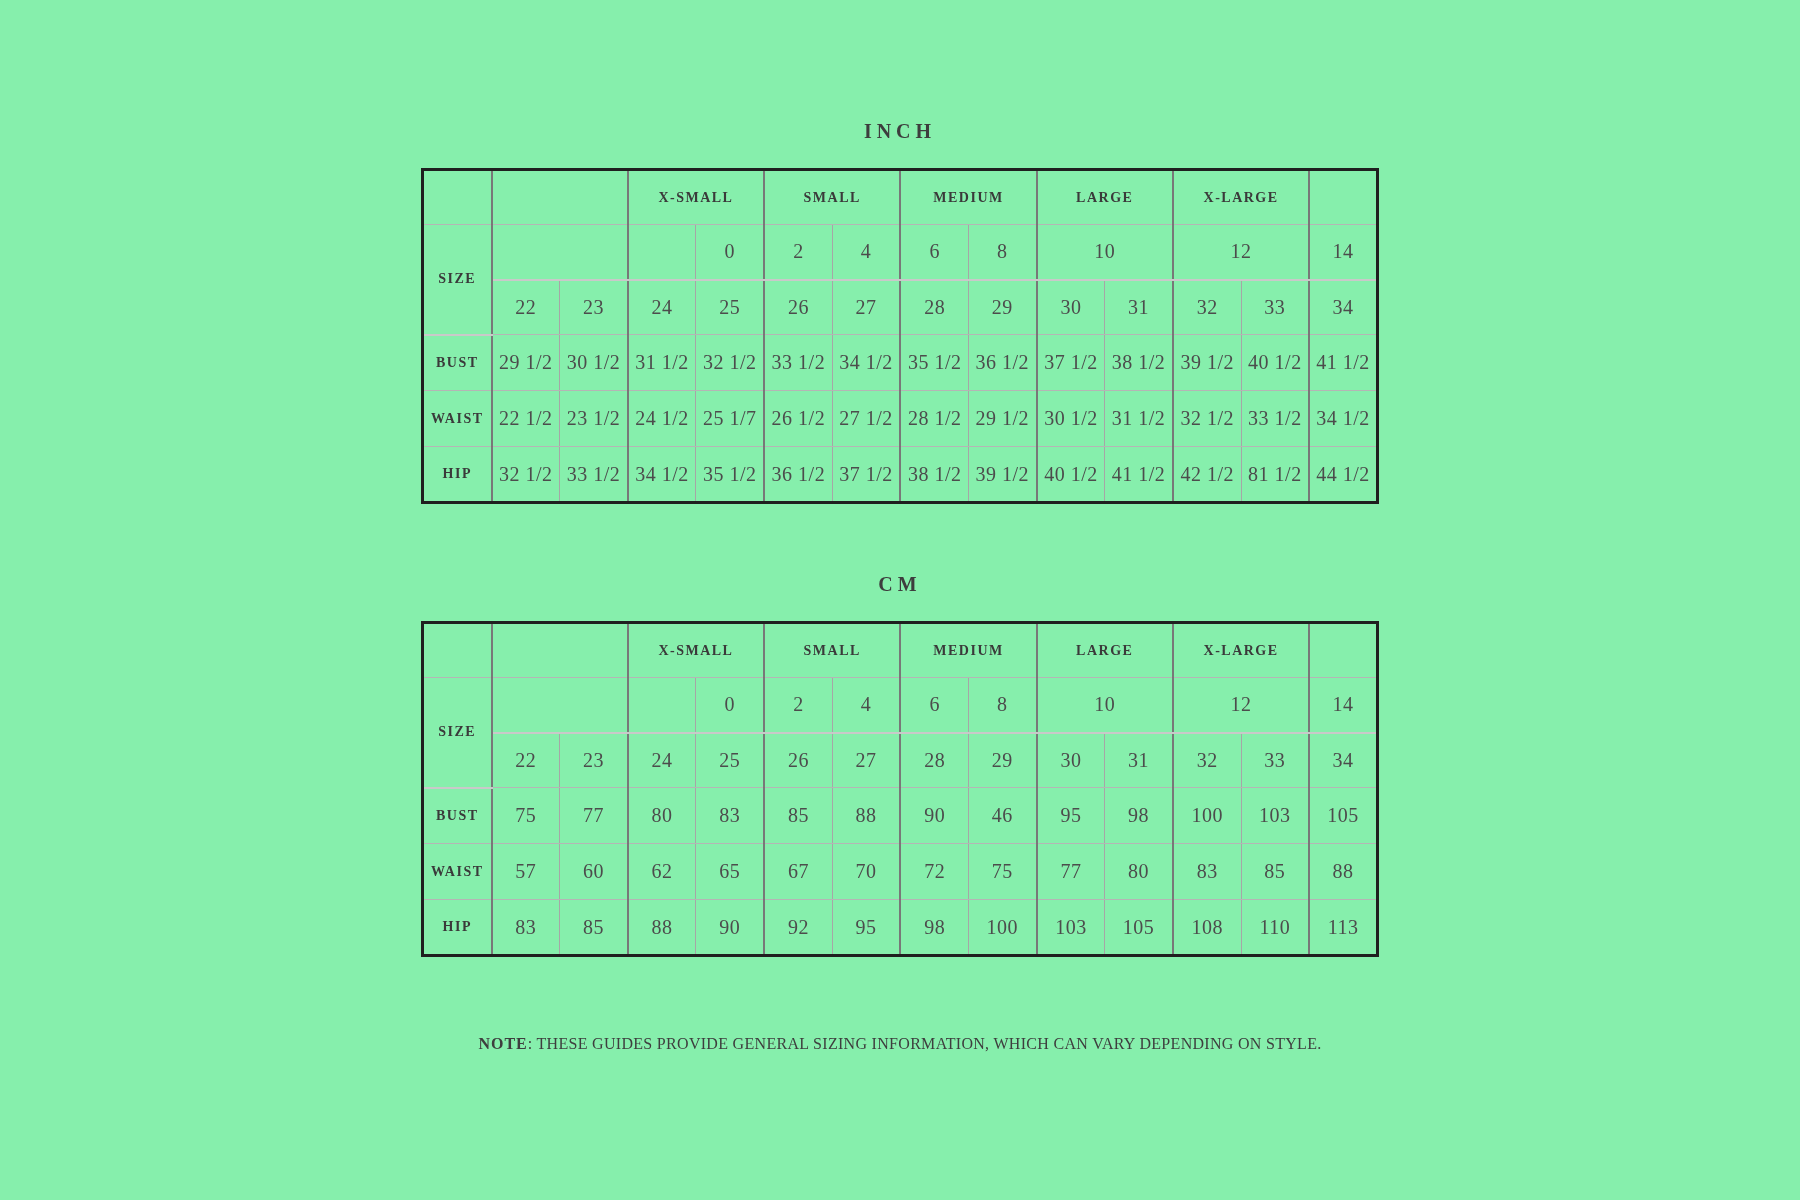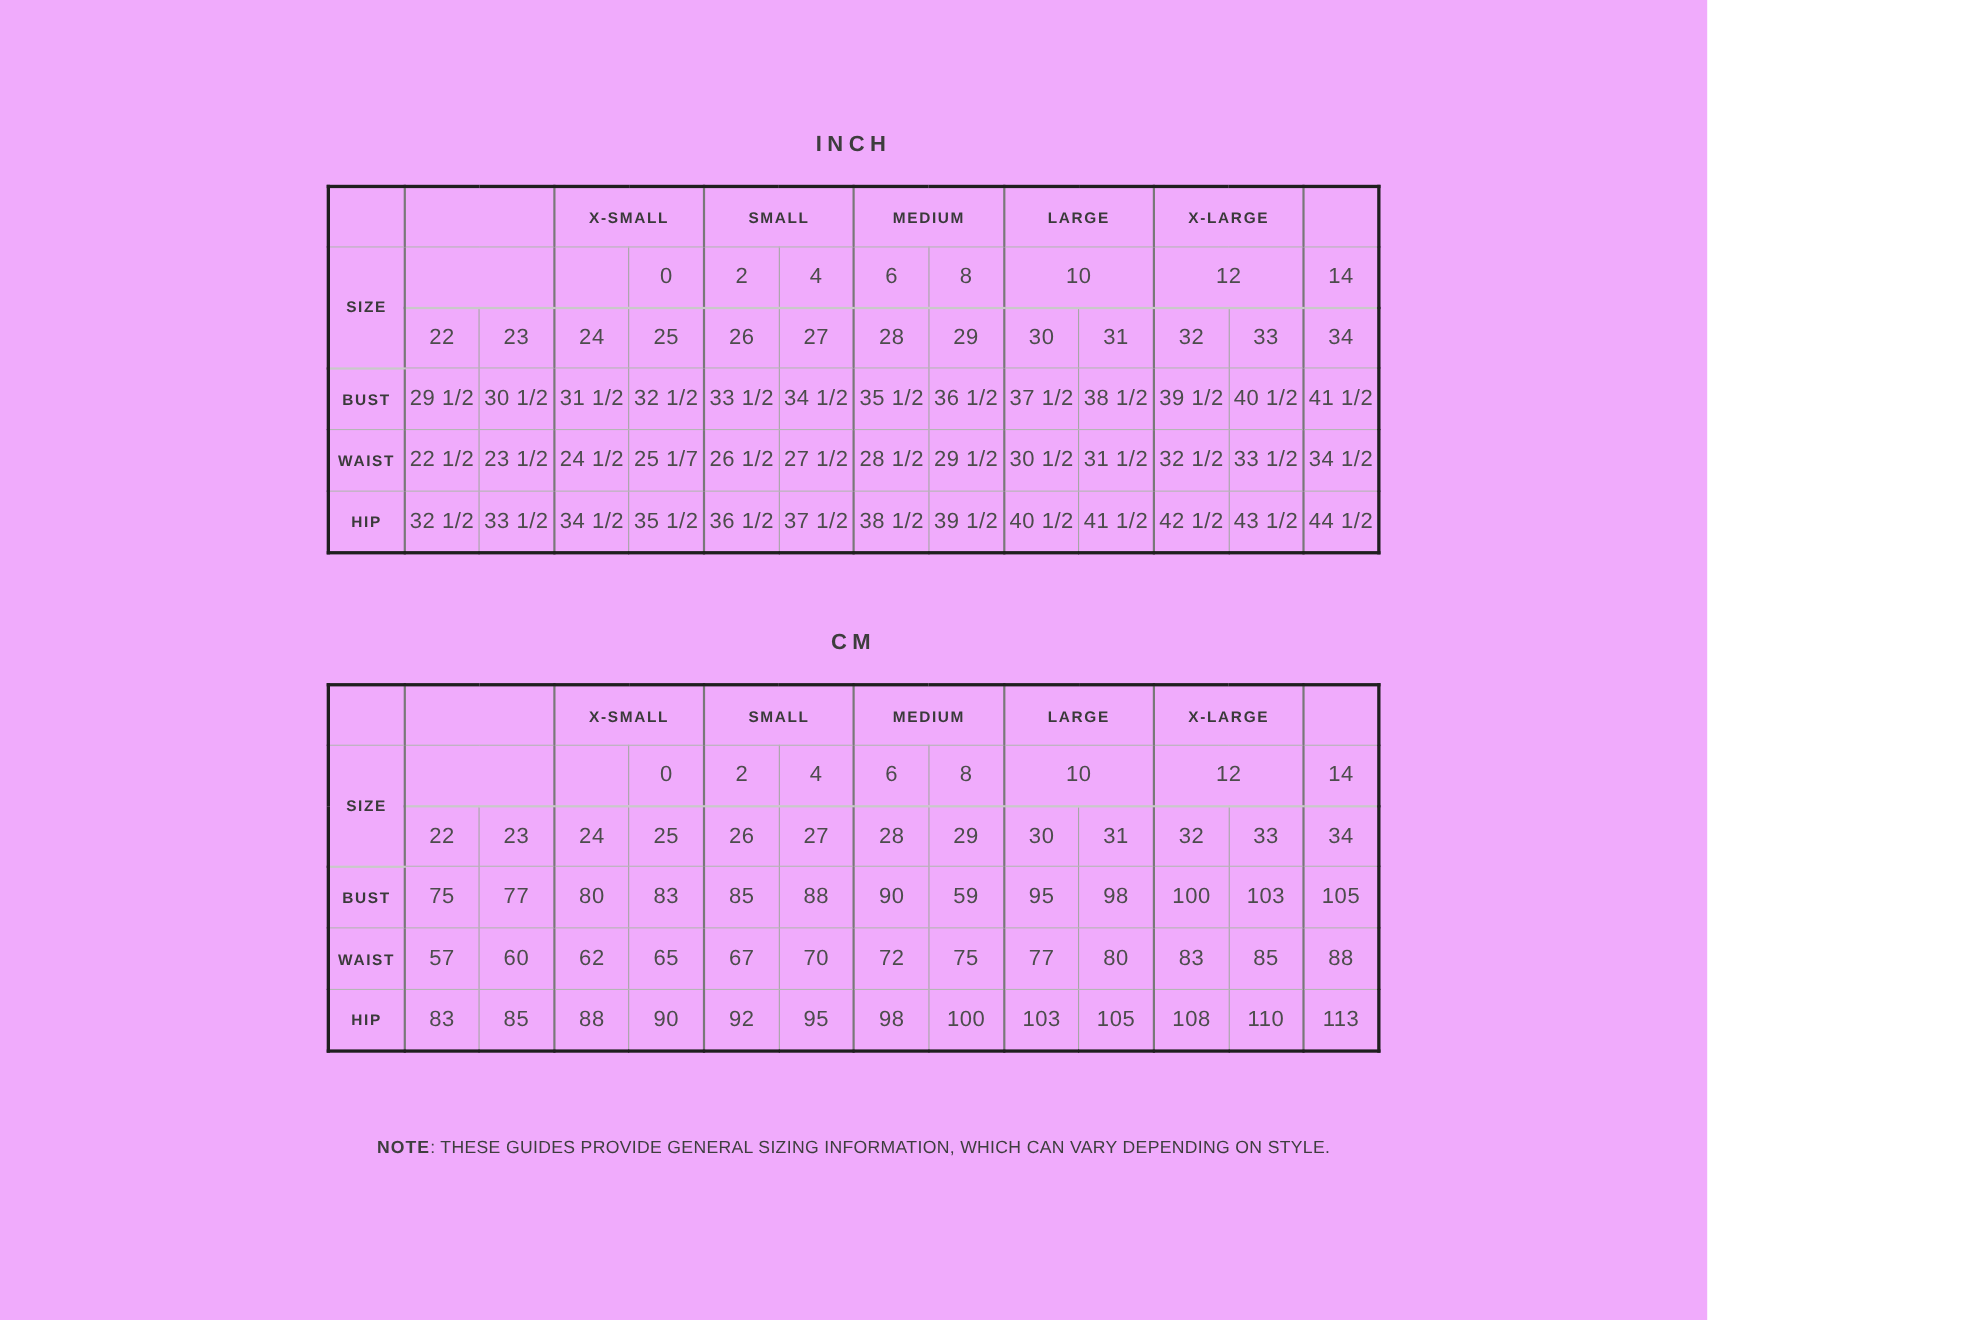--- a/index.html
+++ b/index.html
@@ -1,23 +1,23 @@
 <!DOCTYPE html>
 <html><head>
 <meta charset="utf-8">
 <style>
   * { margin: 0; padding: 0; box-sizing: border-box; }
   html, body { background: #ffffff; }
   .page {
     position: relative;
-    width: 1552px;
+    width: 1800px;
     height: 1200px;
-    background: #f0abfc;
+    background: #86efac;
     overflow: hidden;
-    font-family: Liberation Sans, sans-serif;
+    font-family: Liberation Serif, serif;
   }
   .guide-title {
     text-align: center;
     font-size: 20px;
     font-weight: 700;
     letter-spacing: 5px;
     color: #3d3d3d;
     height: 24px;
     line-height: 24px;
   }
@@ -178,21 +178,21 @@
             <td class="num vd">33 1/2</td>
             <td class="num vl">34 1/2</td>
             <td class="num vd">35 1/2</td>
             <td class="num vl">36 1/2</td>
             <td class="num vd">37 1/2</td>
             <td class="num vl">38 1/2</td>
             <td class="num vd">39 1/2</td>
             <td class="num vl">40 1/2</td>
             <td class="num vd">41 1/2</td>
             <td class="num vl">42 1/2</td>
-            <td class="num vd">43 1/2</td>
+            <td class="num vd">81 1/2</td>
             <td class="num">44 1/2</td>
           </tr>
         </tbody>
       </table>
   </section>
 
   <section class="guide" id="guide-cm">
     <h2 class="guide-title">CM</h2>
     <table class="size-table">
         <colgroup>
@@ -252,21 +252,21 @@
           </tr>
           <tr class="r-meas">
             <td class="lbl vd">BUST</td>
             <td class="num vl">75</td>
             <td class="num vd">77</td>
             <td class="num vl">80</td>
             <td class="num vd">83</td>
             <td class="num vl">85</td>
             <td class="num vd">88</td>
             <td class="num vl">90</td>
-            <td class="num vd">59</td>
+            <td class="num vd">46</td>
             <td class="num vl">95</td>
             <td class="num vd">98</td>
             <td class="num vl">100</td>
             <td class="num vd">103</td>
             <td class="num">105</td>
           </tr>
           <tr class="r-meas">
             <td class="lbl vd">WAIST</td>
             <td class="num vl">57</td>
             <td class="num vd">60</td>

